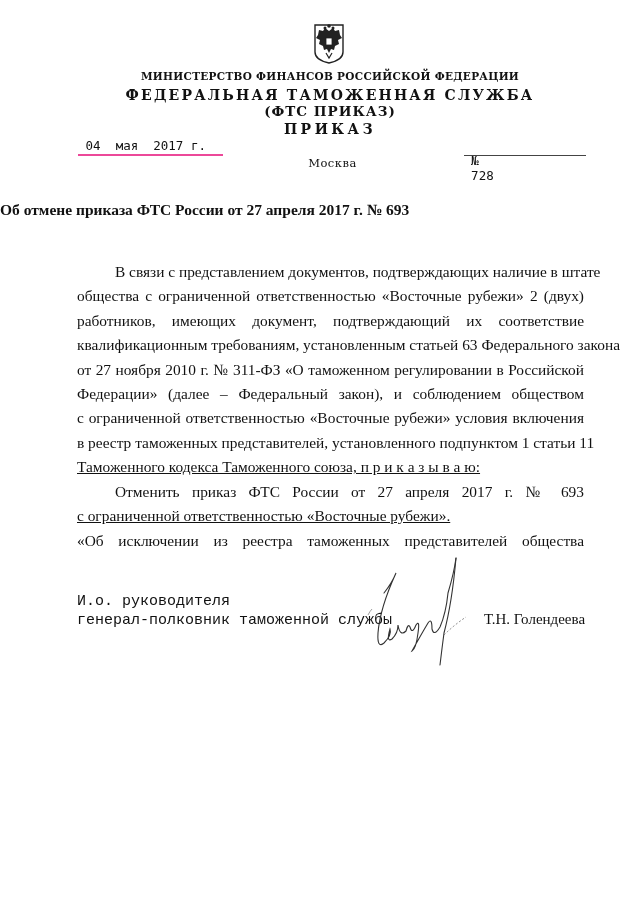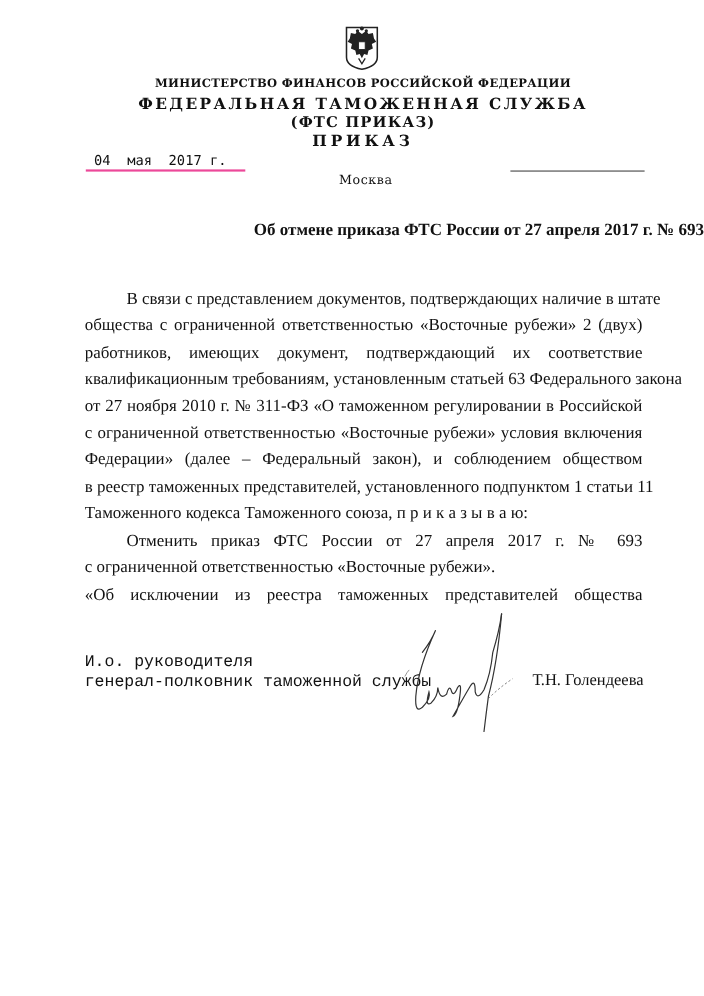--- a/index.html
+++ b/index.html
@@ -16,27 +16,27 @@
   .order-word { top: 121px; font-size: 14px; letter-spacing: 3.5px; }
 
   .mono { font-family: "DejaVu Sans Mono", "Liberation Mono", monospace; }
   .date-field { position: absolute; left: 78px; top: 138px; width: 145px; height: 16px;
                 border-bottom: 2px solid #ec4899; font-size: 12.5px; white-space: pre; }
   .num-field { position: absolute; left: 441px; top: 138px; width: 145px; height: 16px; font-size: 12.5px; white-space: pre; }
   .num-line { position: absolute; left: 464px; top: 155px; width: 122px; height: 0; border-bottom: 1.5px solid #444; }
   .city { position: absolute; left: 0; top: 156px; width: 665px; text-align: center;
           font-family: "DejaVu Serif", serif; font-size: 11.5px; letter-spacing: 0.5px; }
 
-  .title { position: absolute; left: 0; top: 201px; width: 640px; text-align: right;
+  .title { position: absolute; left: 0; top: 201px; width: 640px; text-align: left;
            font-family: "Liberation Serif", serif; font-weight: bold; font-size: 15.5px; }
 
   .body-text { position: absolute; left: 77px; width: 507px; font-family: "Liberation Serif", serif;
                font-size: 15.4px; line-height: 24.4px; text-align: justify; }
   .body-text .line { display: block; height: 24.4px; text-align: justify; text-align-last: justify; white-space: nowrap; overflow: visible; }
-  .body-text .line.last { text-align-last: left; }
+  .body-text .line.last { text-align-last: left; text-decoration: underline; }
   .body-text .line.indent { padding-left: 38px; margin-top: 16px; }
   .p1 { top: 244px; }
   .p2 { top: 464px; }
 
   .sig-left { position: absolute; left: 77px; top: 592px; font-family: Liberation Mono, monospace;
               font-size: 15px; line-height: 19px; }
   .sig-name { position: absolute; left: 484px; top: 611px; font-family: "Liberation Serif", serif; font-size: 15px; }
   .signature { position: absolute; left: 362px; top: 553px; width: 120px; height: 115px; }
 </style>
 </head>
@@ -53,33 +53,37 @@
       <circle cx="17" cy="4" r="1.8" fill="#222"></circle>
     <path d="M14 31 L17 36 L20 31" fill="none" stroke="#222" stroke-width="1.2"></path>
   </svg>
 
   <div class="hdr ministry">МИНИСТЕРСТВО ФИНАНСОВ РОССИЙСКОЙ ФЕДЕРАЦИИ</div>
   <div class="hdr service">ФЕДЕРАЛЬНАЯ ТАМОЖЕННАЯ СЛУЖБА</div>
   <div class="hdr service-abbr">(ФТС ПРИКАЗ)</div>
   <div class="hdr order-word">ПРИКАЗ</div>
 
   <div class="date-field mono"> 04  мая  2017 г.</div>
+  <div class="num-field mono">
+    <span>№</span>
+    <span>728</span>
+  </div>
   <div class="num-line"></div>
   <div class="city">Москва</div>
 
   <div class="title">Об отмене приказа ФТС России от 27 апреля 2017 г. № 693</div>
 
   <div class="body-text p1">
     <span class="line indent">В связи с представлением документов, подтверждающих наличие в штате</span>
     <span class="line">общества с ограниченной ответственностью «Восточные рубежи» 2 (двух)</span>
     <span class="line">работников, имеющих документ, подтверждающий их соответствие</span>
     <span class="line">квалификационным требованиям, установленным статьей 63 Федерального закона</span>
     <span class="line">от 27 ноября 2010 г. № 311-ФЗ «О таможенном регулировании в Российской</span>
+    <span class="line">Федерации» (далее – Федеральный закон), и соблюдением обществом</span>
     <span class="line">с ограниченной ответственностью «Восточные рубежи» условия включения</span>
-    <span class="line">Федерации» (далее – Федеральный закон), и соблюдением обществом</span>
     <span class="line">в реестр таможенных представителей, установленного подпунктом 1 статьи 11</span>
     <span class="line last">Таможенного кодекса Таможенного союза, п р и к а з ы в а ю:</span>
   </div>
 
   <div class="body-text p2">
     <span class="line indent">Отменить приказ ФТС России от 27 апреля 2017 г. № 693</span>
     <span class="line last">с ограниченной ответственностью «Восточные рубежи».</span>
     <span class="line">«Об исключении из реестра таможенных представителей общества</span>
   </div>
 

